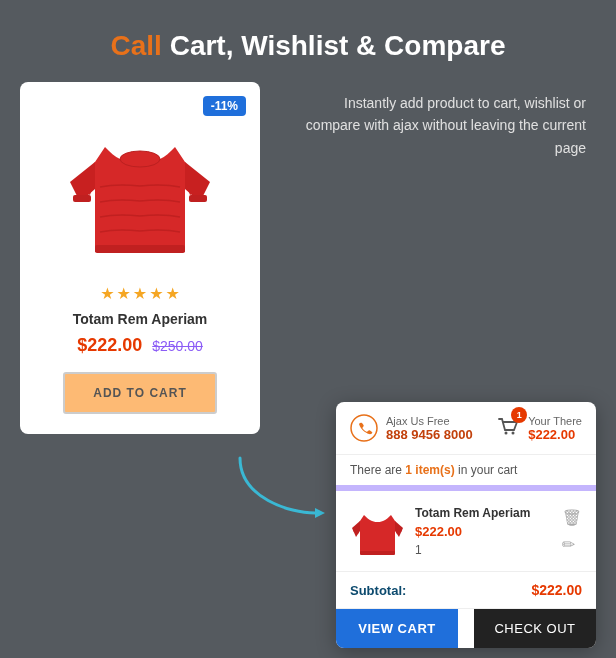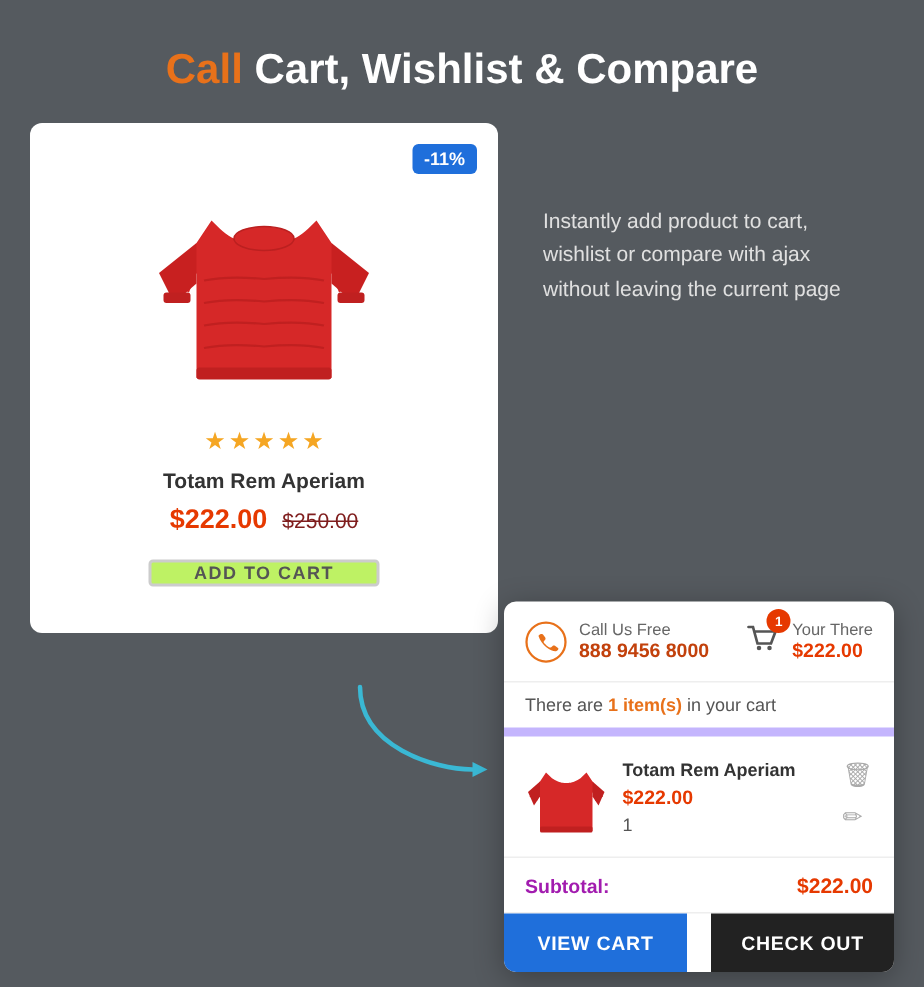--- a/index.html
+++ b/index.html
@@ -25,21 +25,21 @@
       display: flex;
       flex-direction: row;
       align-items: flex-start;
       padding: 0 20px;
       gap: 20px;
     }
     
     .product-card {
       background: #fff;
       border-radius: 8px;
-      width: 312px;
+      width: 240px;
       min-height: 340px;
       padding: 20px;
       position: relative;
       display: flex;
       flex-direction: column;
       align-items: center;
     }
     .discount-badge {
       position: absolute;
       top: 14px;
@@ -84,52 +84,51 @@
       align-items: center;
       gap: 10px;
       margin-bottom: 16px;
     }
     .price-current {
       color: #e63900;
       font-size: 18px;
       font-weight: 700;
     }
     .price-original {
-      color: #7f1d1d;
+      color: #8b5cf6;
       font-size: 14px;
       text-decoration: line-through;
     }
     .add-to-cart-btn {
       border: 2px solid #ccc;
-      background: #bef264;
+      background: #fdba74;
       color: #555;
       font-size: 12px;
       font-weight: 700;
       letter-spacing: 1px;
-      padding: 0 28px;
+      padding: 12px 28px;
       cursor: pointer;
       border-radius: 3px;
       text-transform: uppercase;
     }
     
     .right-side {
       flex: 1;
       display: flex;
       flex-direction: column;
       align-items: flex-start;
       padding-top: 10px;
     }
     .description-text {
       color: #e0e0e0;
       font-size: 14px;
       line-height: 1.6;
-      text-align: left;
+      text-align: right;
       margin-bottom: 30px;
       padding: 0 10px;
-      margin-top: 44px;
     }
     
     .cart-popup {
       background: #fff;
       border-radius: 8px;
       width: 260px;
       box-shadow: 0 4px 20px rgba(0,0,0,0.3);
       overflow: hidden;
       position: absolute;
       right: 20px;
@@ -248,21 +247,21 @@
     .subtotal-row {
       display: flex;
       justify-content: space-between;
       align-items: center;
       padding: 10px 14px;
       border-bottom: 1px solid #eee;
     }
     .subtotal-label {
       font-size: 13px;
       font-weight: 600;
-      color: #a21caf;
+      color: #0c4a6e;
     }
     .subtotal-amount {
       font-size: 14px;
       font-weight: 700;
       color: #e63900;
     }
     .cart-action-buttons {
       display: flex;
       gap: 16px;
     }
@@ -277,21 +276,21 @@
       cursor: pointer;
       text-transform: uppercase;
       letter-spacing: 0.5px;
       border: none;
     }
     .checkout-btn {
       flex: 1;
       background: #222;
       color: #fff;
       font-size: 13px;
-      font-weight: 700;
+      font-weight: 400;
       padding: 12px 10px;
       text-align: center;
       cursor: pointer;
       text-transform: uppercase;
       letter-spacing: 0.5px;
       border: none;
     }
     
     .curved-arrow {
       position: absolute;
@@ -364,21 +363,21 @@
 
 <div class="cart-popup">
 
   <div class="cart-popup-header">
     <div class="call-section">
       <svg class="phone-icon" viewBox="0 0 28 28" fill="none" xmlns="http://www.w3.org/2000/svg">
         <circle cx="14" cy="14" r="13" stroke="#e8711a" stroke-width="1.5"></circle>
         <path d="M9,10 C9,10 10,8 12,9 L13.5,11 C14,12 13.5,12.5 13,13 C12.5,13.5 12,14 13,15 C14,16 15,17 16,17.5 C17,18 17.5,17.5 18,17 C18.5,16.5 19,16 20,16.5 L22,18 C23,19 21,20 21,20 C19,21 11,17 9,10Z" fill="#e8711a"></path>
       </svg>
       <div>
-        <div class="call-label">Call Us Free</div>
+        <div class="call-label">Ajax Us Free</div>
         <div class="call-number">888 9456 8000</div>
       </div>
     </div>
     <div class="cart-section">
       <div class="cart-icon-wrap">
         <svg width="28" height="28" viewBox="0 0 28 28" fill="none" xmlns="http://www.w3.org/2000/svg">
           <path d="M5,7 L8,7 L11,18 L20,18 L23,10 L9,10" stroke="#555" stroke-width="1.8" fill="none" stroke-linecap="round"></path>
           <circle cx="12" cy="21" r="1.5" fill="#555"></circle>
           <circle cx="19" cy="21" r="1.5" fill="#555"></circle>
         </svg>

